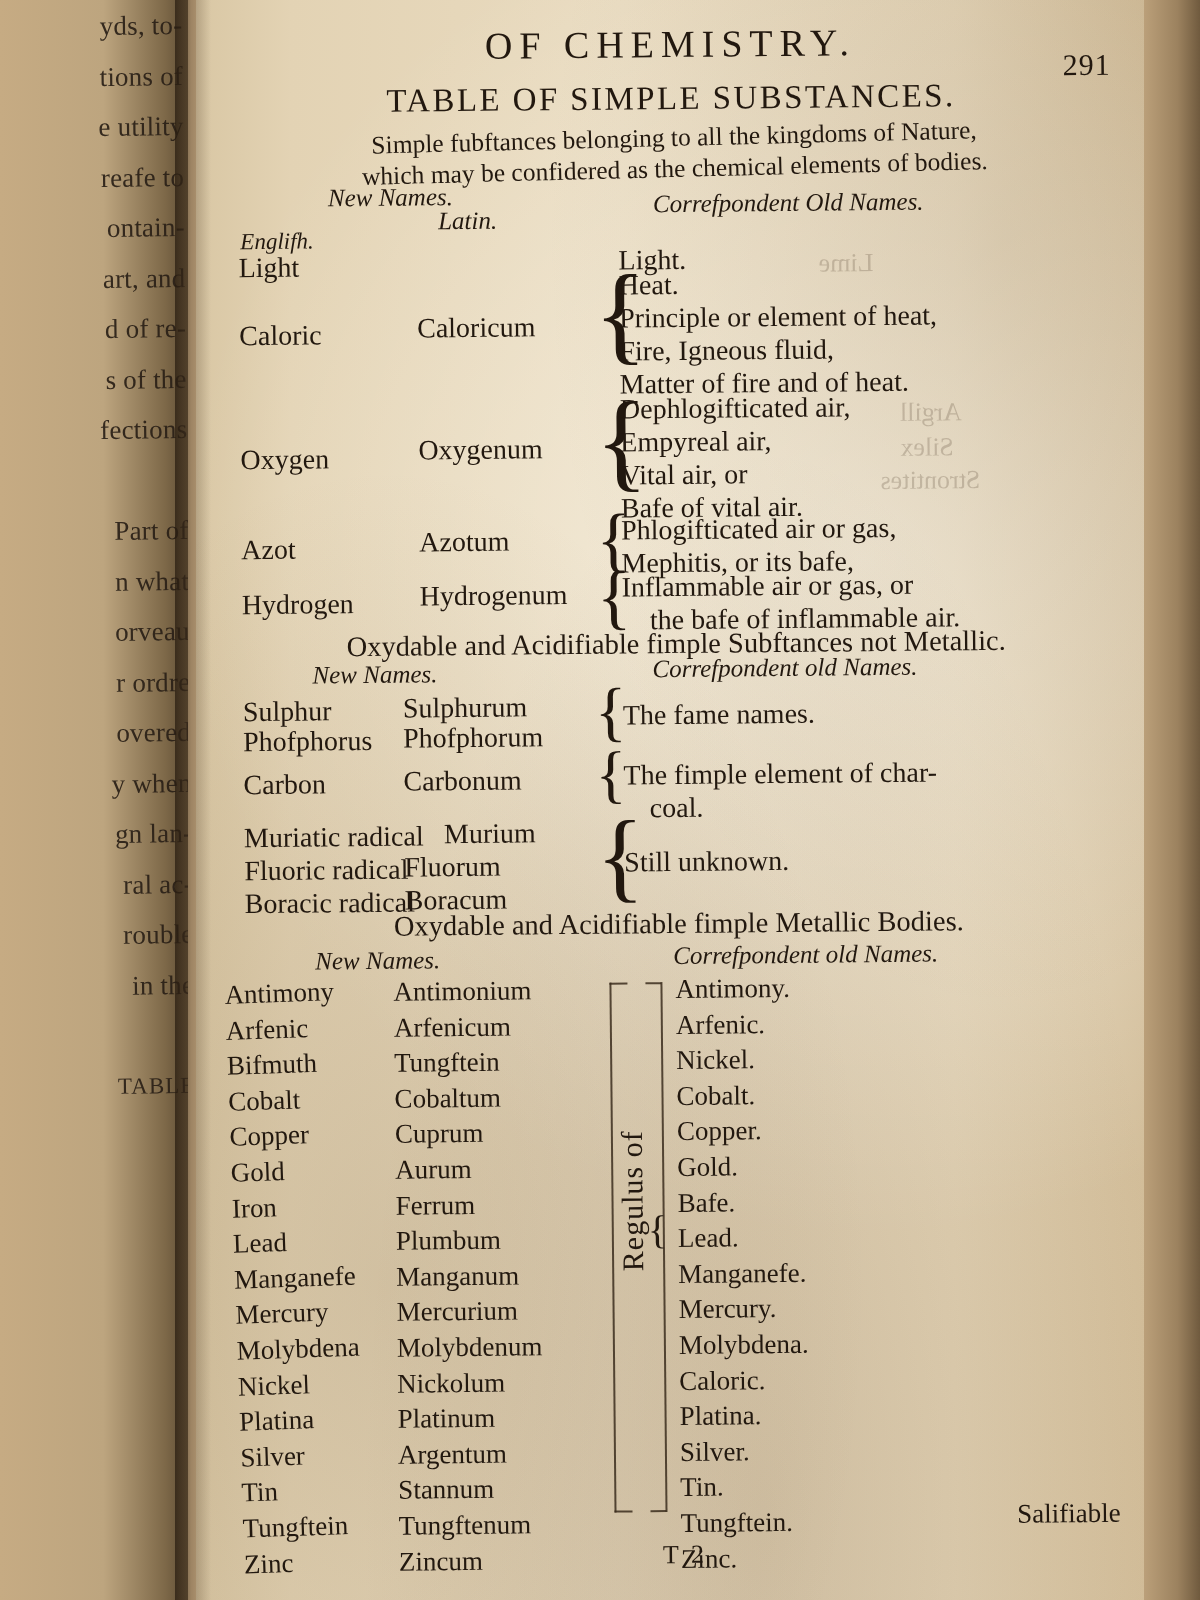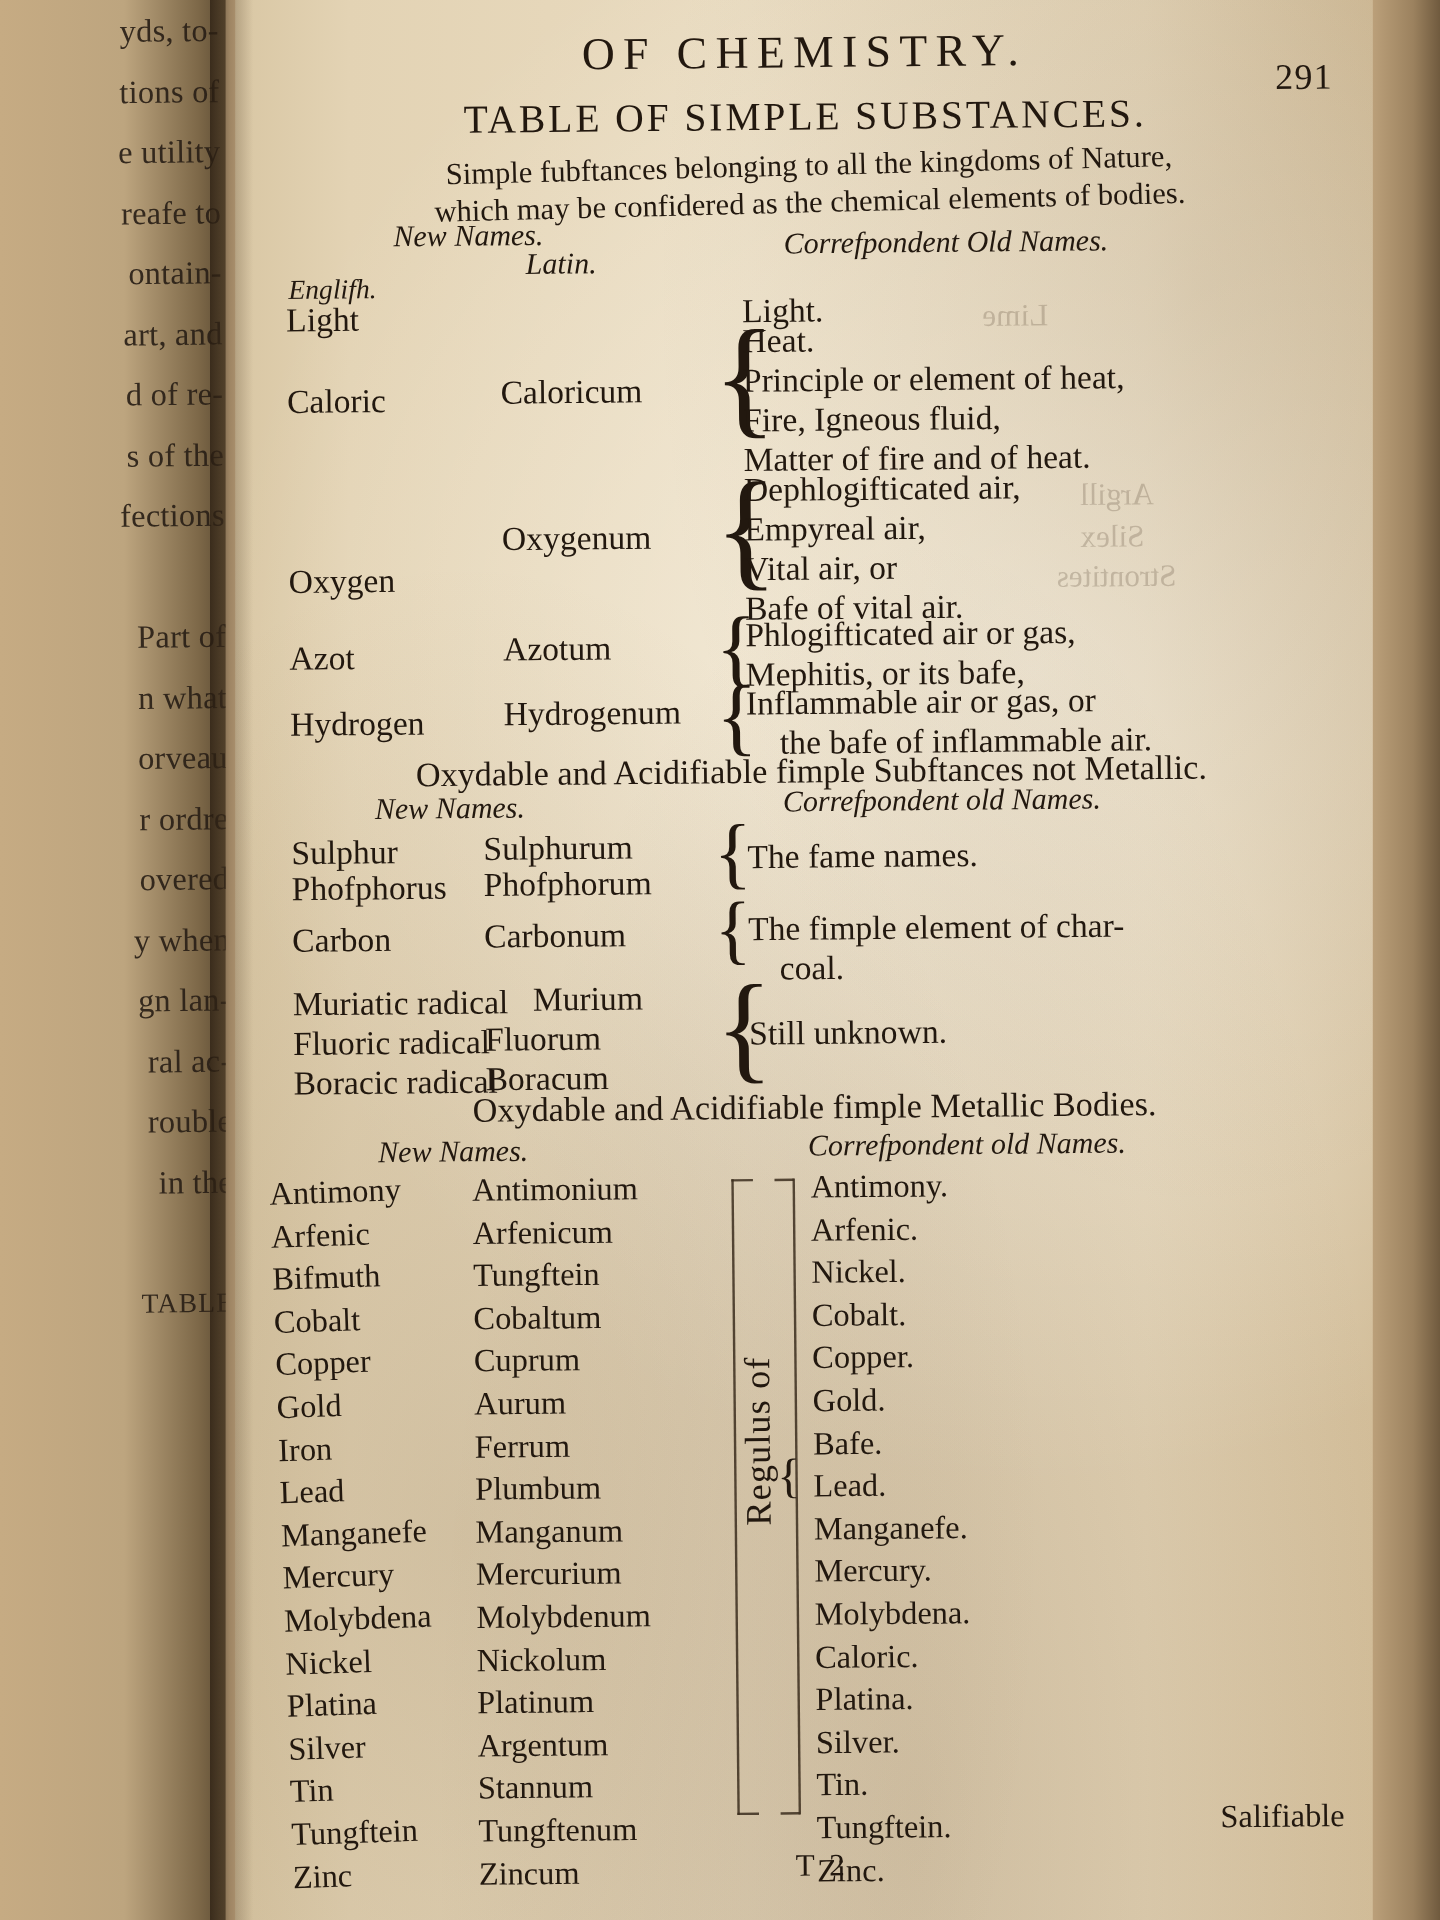--- a/index.html
+++ b/index.html
@@ -259,21 +259,21 @@
       <div class="col-en" style="top:316px;">Caloric</div>
       <div class="col-la" style="top:310px;">Caloricum</div>
       <div class="brace" style="left:395px; top:258px; font-size:110px;">{</div>
       <div class="col-old" style="top:268px;">
         <div>Heat.</div>
         <div>Principle or element of heat,</div>
         <div>Fire, Igneous fluid,</div>
         <div>Matter of fire and of heat.</div>
       </div>
 
-      <div class="col-en" style="top:440px;margin-top:26px;">Oxygen</div>
+      <div class="col-en" style="top:440px;">Oxygen</div>
       <div class="col-la" style="top:432px;">Oxygenum</div>
       <div class="brace" style="left:395px; top:385px; font-size:110px;">{</div>
       <div class="col-old" style="top:392px;">
         <div>Dephlogifticated air,</div>
         <div>Empyreal air,</div>
         <div>Vital air, or</div>
         <div>Bafe of vital air.</div>
       </div>
 
       <div class="col-en" style="top:530px;">Azot</div>

